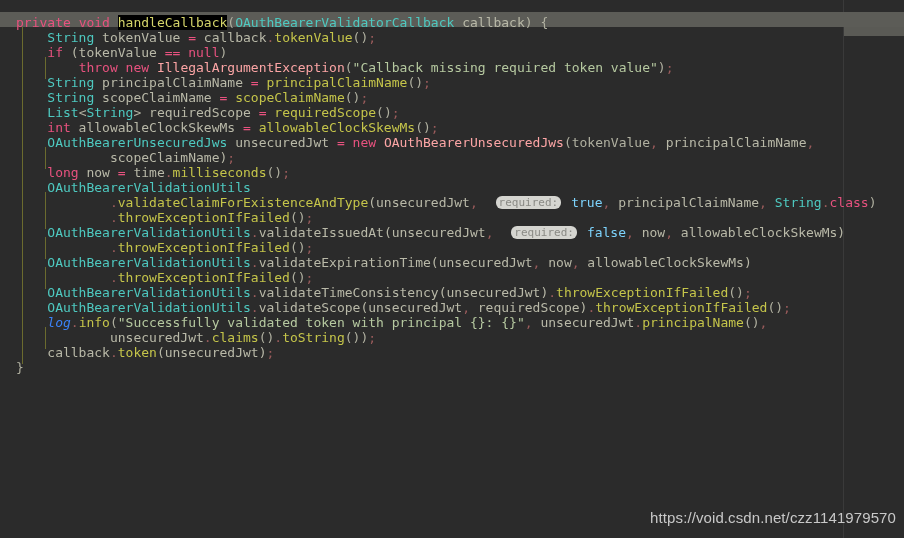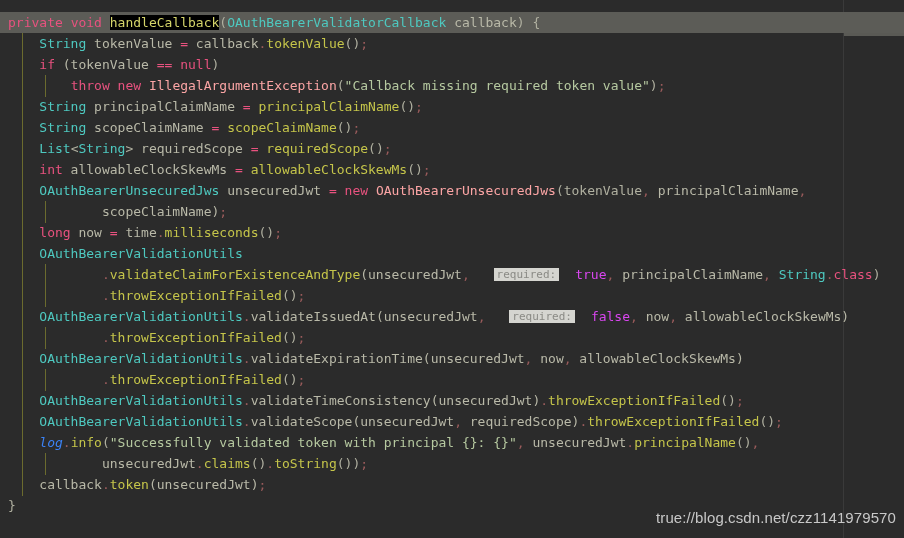--- a/index.html
+++ b/index.html
@@ -44,22 +44,22 @@
     left: 0; top: 12px;
     width: 904px;
     height: 526px;
     font-size: 13px;
     line-height: 22.3px;
     white-space: pre;
     color: #a9b7c6;
   }
   .line {
     position: relative;
-    height: 21px;
-    padding-left: 0;
+    height: 15px;
+    padding-left: 8px;
     box-sizing: border-box;
   }
   .line .txt {
     position: relative;
     z-index: 2;
     display: inline-block;
     padding-left: 8px;
   }
   
   .line.current {
@@ -81,39 +81,39 @@
   .k     { color: #e8527f; }          
   .typ   { color: #4ec9c0; }          
   .mth   { color: #c5c54a; }          
   .cls   { color: #fca5a5; }          
   .var   { color: #b9b9a8; }          
   .op    { color: #e8527f; }          
   .pun   { color: #b0b0a0; }          
   .semi  { color: #9a5b5b; }          
   .str   { color: #b6c9a0; }          
   .fld   { color: #3b82f6; font-style: italic; } 
-  .bool  { color: #d946ef; }          
+  .bool  { color: #7dd3fc; }          
 
   
   .sel-inv {
     background: #000000;
     color: #d5d56a;
   }
   
   .hint {
     display: inline-block;
     background: #d5d5d0;
     color: #8a8a85;
-    border-radius: 0;
+    border-radius: 6px;
     padding: 0 3px;
     font-size: 11px;
     line-height: 13px;
     position: relative;
     top: -1px;
-    margin: 0 16px;
+    margin: 0 10px;
   }
   
   #watermark {
     position: absolute;
     right: 8px;
     bottom: 12px;
     color: #c8c8c8;
     font-family: "Liberation Sans", sans-serif;
     font-size: 15px;
     z-index: 20;
@@ -126,15 +126,15 @@
 <div id="screen">
 
   <div id="top-strip"></div>
 
   <div id="right-track">
     <div id="scroll-thumb"></div>
   </div>
 
   <div id="code"><div class="line current"><span class="txt"><span class="k">private</span><span class="pun"> </span><span class="k">void</span><span class="pun"> </span><span class="sel-inv">handleCallback</span><span class="pun">(</span><span class="typ">OAuthBearerValidatorCallback</span><span class="var"> callback</span><span class="pun">) {</span></span></div><div class="line"><span class="guide g1"></span><span class="txt"><span class="pun">    </span><span class="typ">String</span><span class="var"> tokenValue </span><span class="op">=</span><span class="var"> callback</span><span class="semi">.</span><span class="mth">tokenValue</span><span class="pun">()</span><span class="semi">;</span></span></div><div class="line"><span class="guide g1"></span><span class="txt"><span class="pun">    </span><span class="k">if</span><span class="var"> (tokenValue </span><span class="op">==</span><span class="pun"> </span><span class="k">null</span><span class="pun">)</span></span></div><div class="line"><span class="guide g1"></span><span class="guide g2"></span><span class="txt"><span class="pun">        </span><span class="k">throw</span><span class="pun"> </span><span class="k">new</span><span class="pun"> </span><span class="cls">IllegalArgumentException</span><span class="pun">(</span><span class="str">"Callback missing required token value"</span><span class="pun">)</span><span class="semi">;</span></span></div><div class="line"><span class="guide g1"></span><span class="txt"><span class="pun">    </span><span class="typ">String</span><span class="var"> principalClaimName </span><span class="op">=</span><span class="pun"> </span><span class="mth">principalClaimName</span><span class="pun">()</span><span class="semi">;</span></span></div><div class="line"><span class="guide g1"></span><span class="txt"><span class="pun">    </span><span class="typ">String</span><span class="var"> scopeClaimName </span><span class="op">=</span><span class="pun"> </span><span class="mth">scopeClaimName</span><span class="pun">()</span><span class="semi">;</span></span></div><div class="line"><span class="guide g1"></span><span class="txt"><span class="pun">    </span><span class="typ">List</span><span class="pun">&lt;</span><span class="typ">String</span><span class="pun">&gt;</span><span class="var"> requiredScope </span><span class="op">=</span><span class="pun"> </span><span class="mth">requiredScope</span><span class="pun">()</span><span class="semi">;</span></span></div><div class="line"><span class="guide g1"></span><span class="txt"><span class="pun">    </span><span class="k">int</span><span class="var"> allowableClockSkewMs </span><span class="op">=</span><span class="pun"> </span><span class="mth">allowableClockSkewMs</span><span class="pun">()</span><span class="semi">;</span></span></div><div class="line"><span class="guide g1"></span><span class="txt"><span class="pun">    </span><span class="typ">OAuthBearerUnsecuredJws</span><span class="var"> unsecuredJwt </span><span class="op">=</span><span class="pun"> </span><span class="k">new</span><span class="pun"> </span><span class="cls">OAuthBearerUnsecuredJws</span><span class="pun">(tokenValue</span><span class="semi">,</span><span class="var"> principalClaimName</span><span class="semi">,</span></span></div><div class="line"><span class="guide g1"></span><span class="guide g2"></span><span class="txt"><span class="var">            scopeClaimName)</span><span class="semi">;</span></span></div><div class="line"><span class="guide g1"></span><span class="txt"><span class="pun">    </span><span class="k">long</span><span class="var"> now </span><span class="op">=</span><span class="var"> time</span><span class="semi">.</span><span class="mth">milliseconds</span><span class="pun">()</span><span class="semi">;</span></span></div><div class="line"><span class="guide g1"></span><span class="txt"><span class="pun">    </span><span class="typ">OAuthBearerValidationUtils</span></span></div><div class="line"><span class="guide g1"></span><span class="guide g2"></span><span class="txt"><span class="pun">            </span><span class="semi">.</span><span class="mth">validateClaimForExistenceAndType</span><span class="var">(unsecuredJwt</span><span class="semi">,</span><span class="pun"> </span><span class="hint">required:</span><span class="bool">true</span><span class="semi">,</span><span class="var"> principalClaimName</span><span class="semi">,</span><span class="pun"> </span><span class="typ">String</span><span class="semi">.</span><span class="k">class</span><span class="pun">)</span></span></div><div class="line"><span class="guide g1"></span><span class="guide g2"></span><span class="txt"><span class="pun">            </span><span class="semi">.</span><span class="mth">throwExceptionIfFailed</span><span class="pun">()</span><span class="semi">;</span></span></div><div class="line"><span class="guide g1"></span><span class="txt"><span class="pun">    </span><span class="typ">OAuthBearerValidationUtils</span><span class="semi">.</span><span class="var">validateIssuedAt</span><span class="var">(unsecuredJwt</span><span class="semi">,</span><span class="pun"> </span><span class="hint">required:</span><span class="bool">false</span><span class="semi">,</span><span class="var"> now</span><span class="semi">,</span><span class="var"> allowableClockSkewMs)</span></span></div><div class="line"><span class="guide g1"></span><span class="guide g2"></span><span class="txt"><span class="pun">            </span><span class="semi">.</span><span class="mth">throwExceptionIfFailed</span><span class="pun">()</span><span class="semi">;</span></span></div><div class="line"><span class="guide g1"></span><span class="txt"><span class="pun">    </span><span class="typ">OAuthBearerValidationUtils</span><span class="semi">.</span><span class="var">validateExpirationTime</span><span class="var">(unsecuredJwt</span><span class="semi">,</span><span class="var"> now</span><span class="semi">,</span><span class="var"> allowableClockSkewMs)</span></span></div><div class="line"><span class="guide g1"></span><span class="guide g2"></span><span class="txt"><span class="pun">            </span><span class="semi">.</span><span class="mth">throwExceptionIfFailed</span><span class="pun">()</span><span class="semi">;</span></span></div><div class="line"><span class="guide g1"></span><span class="txt"><span class="pun">    </span><span class="typ">OAuthBearerValidationUtils</span><span class="semi">.</span><span class="var">validateTimeConsistency</span><span class="var">(unsecuredJwt)</span><span class="semi">.</span><span class="mth">throwExceptionIfFailed</span><span class="pun">()</span><span class="semi">;</span></span></div><div class="line"><span class="guide g1"></span><span class="txt"><span class="pun">    </span><span class="typ">OAuthBearerValidationUtils</span><span class="semi">.</span><span class="var">validateScope</span><span class="var">(unsecuredJwt</span><span class="semi">,</span><span class="var"> requiredScope)</span><span class="semi">.</span><span class="mth">throwExceptionIfFailed</span><span class="pun">()</span><span class="semi">;</span></span></div><div class="line"><span class="guide g1"></span><span class="txt"><span class="pun">    </span><span class="fld">log</span><span class="semi">.</span><span class="mth">info</span><span class="pun">(</span><span class="str">"Successfully validated token with principal {}: {}"</span><span class="semi">,</span><span class="var"> unsecuredJwt</span><span class="semi">.</span><span class="mth">principalName</span><span class="pun">()</span><span class="semi">,</span></span></div><div class="line"><span class="guide g1"></span><span class="guide g2"></span><span class="txt"><span class="var">            unsecuredJwt</span><span class="semi">.</span><span class="mth">claims</span><span class="pun">()</span><span class="semi">.</span><span class="mth">toString</span><span class="pun">())</span><span class="semi">;</span></span></div><div class="line"><span class="guide g1"></span><span class="txt"><span class="var">    callback</span><span class="semi">.</span><span class="mth">token</span><span class="var">(unsecuredJwt)</span><span class="semi">;</span></span></div><div class="line"><span class="txt"><span class="pun">}</span></span></div></div>
 
-  <div id="watermark">true://blog.csdn.net/czz1141979570</div>
+  <div id="watermark">https://void.csdn.net/czz1141979570</div>
 
 </div>
 
 </body></html>

